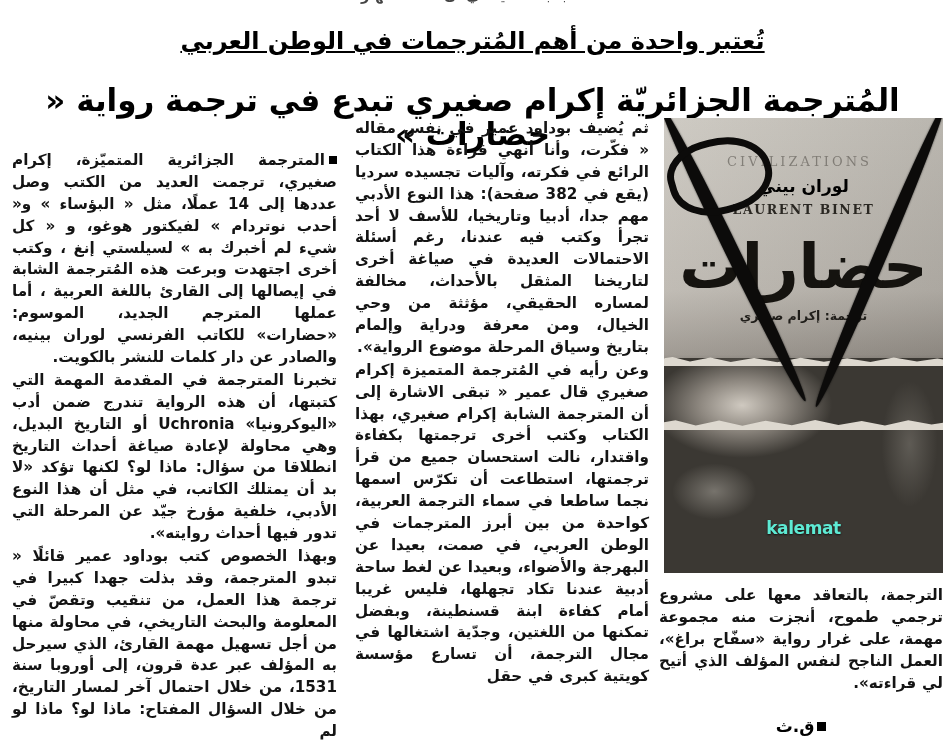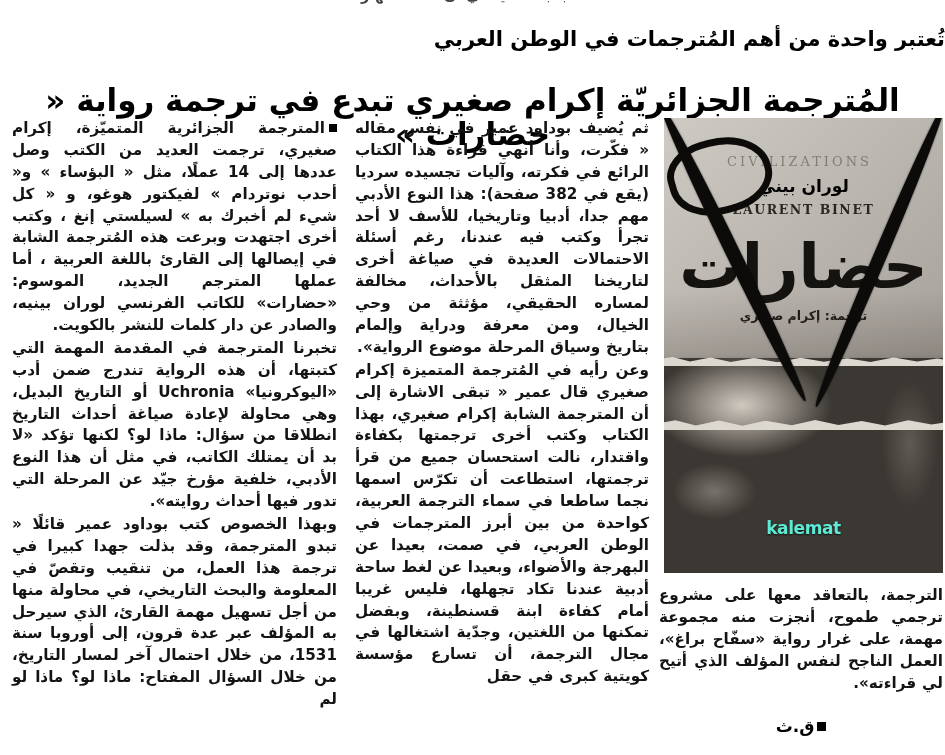--- a/index.html
+++ b/index.html
@@ -39,27 +39,28 @@
     white-space: nowrap;
     opacity: 0.88;
   }
 
   
   .kicker {
     position: absolute;
     top: 28px;
     left: 0;
     width: 945px;
-    text-align: right;
-    direction: rtl;
-    font-size: 21px;
+    text-align: center;
+    direction: rtl;
+    font-size: 24px;
     font-weight: 700;
     line-height: 1.1;
     color: #000;
     letter-spacing: -0.2px;
+    text-decoration: underline;
   }
   .headline {
     position: absolute;
     top: 62px;
     left: 0;
     width: 945px;
     text-align: center;
     direction: rtl;
     font-size: 31px;
     font-weight: 700;
@@ -77,21 +78,21 @@
     width: 945px;
     height: 637px;
     display: flex;
     flex-direction: row-reverse;
     gap: 0;
     direction: rtl;
   }
   .col {
     box-sizing: border-box;
   }
-  .col-right { width: 345px; padding: 0 8px 0 12px; }
+  .col-right { width: 345px; padding: 0 8px 0 12px; margin-top: 32px; }
   .col-mid   { width: 310px; padding: 0 6px 0 10px; }
   .col-left  { width: 290px; padding: 0 2px 0 4px; }
 
   .body-text {
     direction: rtl;
     text-align: justify;
     text-align-last: right;
     font-size: 15.2px;
     line-height: 1.44;
     color: #141414;

